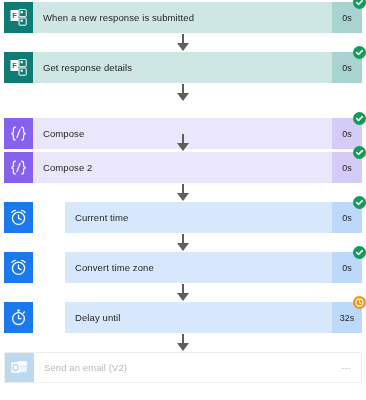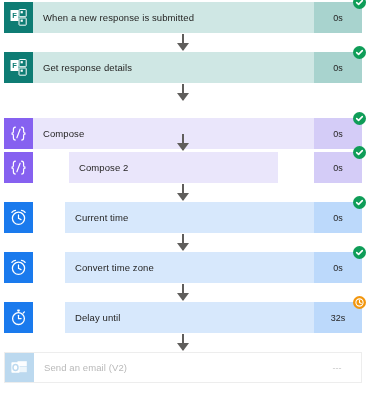--- a/index.html
+++ b/index.html
@@ -53,21 +53,21 @@
     display:flex;
     align-items:center;
     padding-left:10px;
     font-size:9.5px;
     color:#201f1e;
     letter-spacing:.1px;
     white-space:nowrap;
     overflow:hidden;
   }
   .duration{
-    width:48px;
+    width:30px;
     min-width:28px;
     display:flex;
     align-items:center;
     justify-content:center;
     font-size:9px;
     color:#201f1e;
   }
 
   
   .t-forms .title,.t-forms .duration{background:#cfe7e4;}
@@ -159,21 +159,21 @@
       <div class="duration">0s</div>
       <div class="badge ok">
         <svg width="9" height="9" viewBox="0 0 9 9">
          <path d="M1.7 4.6 L3.6 6.4 L7.3 2.6" fill="none" stroke="#ffffff" stroke-width="1.6" stroke-linecap="round" stroke-linejoin="round"></path>
        </svg>
       </div>
     </div>
     <div class="connector" style="top: 134px; height: 16px;">
       <span class="head"></span>
     </div>
-    <div class="card t-compose" style="top: 152px; gap: 36px;">
+    <div class="card t-compose" style="top: 152px;">
       <div class="icon-tile">
         <svg width="19" height="19" viewBox="0 0 19 19">
         <path d="M6.4 3.2c-1.6 0-2 .9-2 2.3v1.9c0 1.1-.4 1.7-1.3 1.7v1c.9 0 1.3.6 1.3 1.7v1.9c0 1.4.4 2.3 2 2.3" fill="none" stroke="#ffffff" stroke-width="1.2" stroke-linecap="round"></path>
         <path d="M12.6 3.2c1.6 0 2 .9 2 2.3v1.9c0 1.1.4 1.7 1.3 1.7v1c-.9 0-1.3.6-1.3 1.7v1.9c0 1.4-.4 2.3-2 2.3" fill="none" stroke="#ffffff" stroke-width="1.2" stroke-linecap="round"></path>
         <line x1="11.1" y1="5.2" x2="7.9" y2="13.8" stroke="#ffffff" stroke-width="1.2" stroke-linecap="round"></line>
       </svg>
       </div>
       <div class="title">Compose 2</div>
       <div class="duration">0s</div>
       <div class="badge ok">

